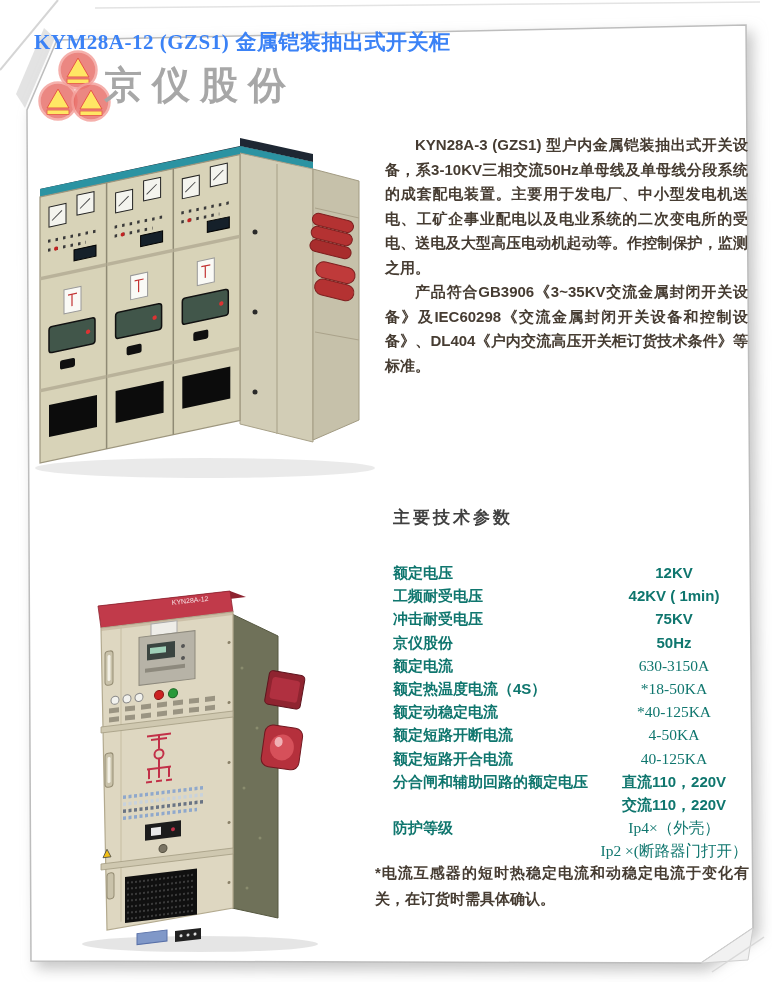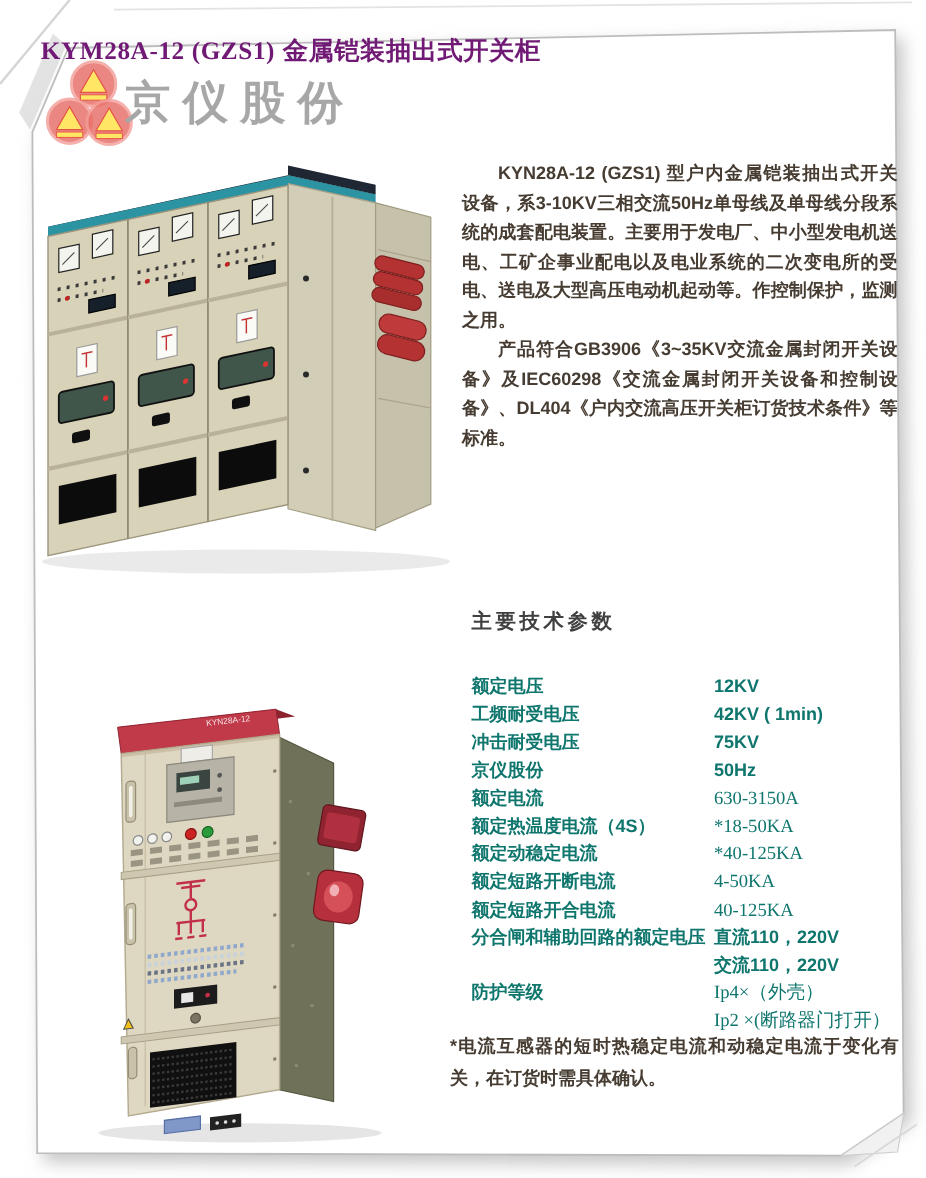--- a/index.html
+++ b/index.html
@@ -7,21 +7,21 @@
     width:772px;height:982px;position:relative;overflow:hidden;
     background:#ffffff;
     font-family:"Liberation Sans",sans-serif;
   }
   .abs{position:absolute;}
   
   #page-frame{position:absolute;left:0;top:0;z-index:0;}
   
   .doc-title{
     position:absolute;left:34px;top:28px;z-index:3;margin:0;
-    font-size:21px;font-weight:700;color:#701a75;white-space:nowrap;letter-spacing:.5px;
+    font-size:21px;font-weight:700;color:#3b82f6;white-space:nowrap;letter-spacing:.5px;
   }
   .doc-title .latin{font-family:"Liberation Serif",serif;font-weight:700;}
   .doc-title .cjk{font-family:"Liberation Sans",sans-serif;}
   
   .logo{position:absolute;left:38px;top:48px;width:310px;height:82px;z-index:2;opacity:.88;}
   .logo svg{position:absolute;left:0;top:0;}
   .logo-text{
     position:absolute;left:66px;top:12px;
     font-size:38px;font-weight:700;color:#9c9c9c;letter-spacing:10px;white-space:nowrap;
   }
@@ -38,21 +38,21 @@
   
   .section-title{
     position:absolute;left:393px;top:506px;z-index:2;margin:0;
     font-size:17px;font-weight:700;color:#404040;letter-spacing:3px;
   }
   
   .params{position:absolute;left:393px;top:561px;width:360px;z-index:2;
     font-size:15px;line-height:23.2px;color:#0f766e;}
   .param-row{display:flex;align-items:flex-start;}
   .p-label{flex:0 0 202px;font-weight:700;}
-  .p-value{flex:1;font-weight:700;white-space:pre-line;}
+  .p-value{flex:1;font-weight:700;white-space:pre-line;text-align:center;}
   .param-row:nth-child(n+5):nth-child(-n+9) .p-value,
   .param-row:nth-child(11) .p-value{
     font-family:"Liberation Serif",serif;font-weight:400;font-size:15.5px;
   }
   
   .footnote{
     position:absolute;left:375px;top:860px;width:374px;z-index:2;
     font-size:15px;line-height:26px;color:#463c32;font-weight:700;text-align:justify;
   }
 </style>
@@ -297,21 +297,21 @@
     <circle cx="128" cy="30" r="1.5" fill="#8a8168"></circle>
         <circle cx="128" cy="90" r="1.5" fill="#8a8168"></circle>
     <circle cx="128" cy="150" r="1.5" fill="#8a8168"></circle>
         <circle cx="128" cy="210" r="1.5" fill="#8a8168"></circle>
     <circle cx="128" cy="270" r="1.5" fill="#8a8168"></circle>
   </g>
 </svg>
 </figure>
 
 <div class="intro">
-  <p>KYN28A-12 (GZS1) 型户内金属铠装抽出式开关设备，系3-10KV三相交流50Hz单母线及单母线分段系统的成套配电装置。主要用于发电厂、中小型发电机送电、工矿企事业配电以及电业系统的二次变电所的受电、送电及大型高压电动机起动等。作控制保护，监测之用。</p>
+  <p>KYN28A-3 (GZS1) 型户内金属铠装抽出式开关设备，系3-10KV三相交流50Hz单母线及单母线分段系统的成套配电装置。主要用于发电厂、中小型发电机送电、工矿企事业配电以及电业系统的二次变电所的受电、送电及大型高压电动机起动等。作控制保护，监测之用。</p>
   <p>产品符合GB3906《3~35KV交流金属封闭开关设备》及IEC60298《交流金属封闭开关设备和控制设备》、DL404《户内交流高压开关柜订货技术条件》等标准。</p>
 </div>
 
 <h2 class="section-title">主要技术参数</h2>
 
 <div class="params">
   <div class="param-row">
     <span class="p-label">额定电压</span>
     <span class="p-value">12KV</span>
   </div>

